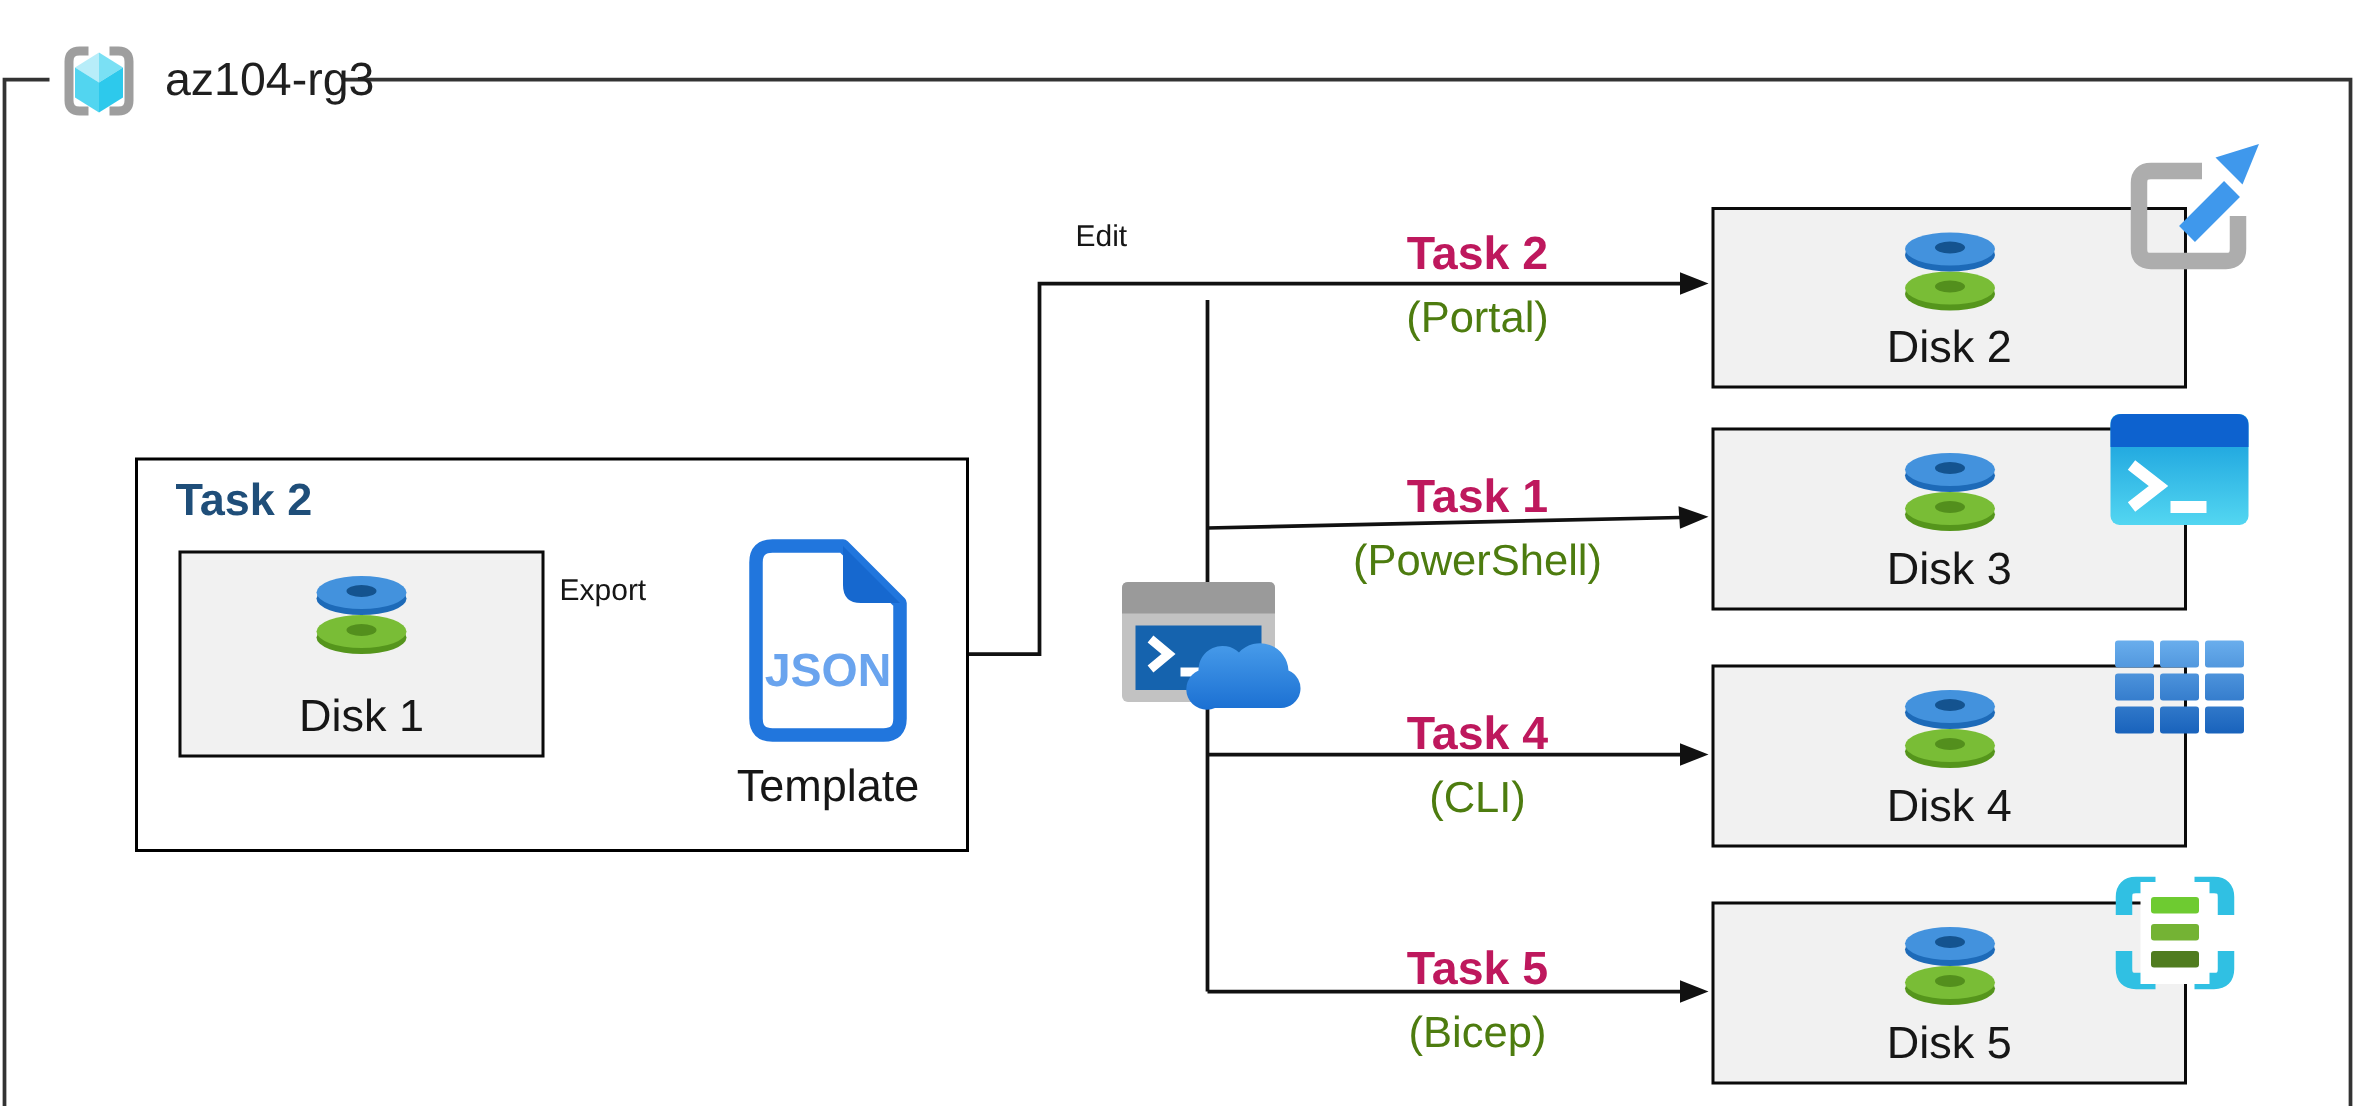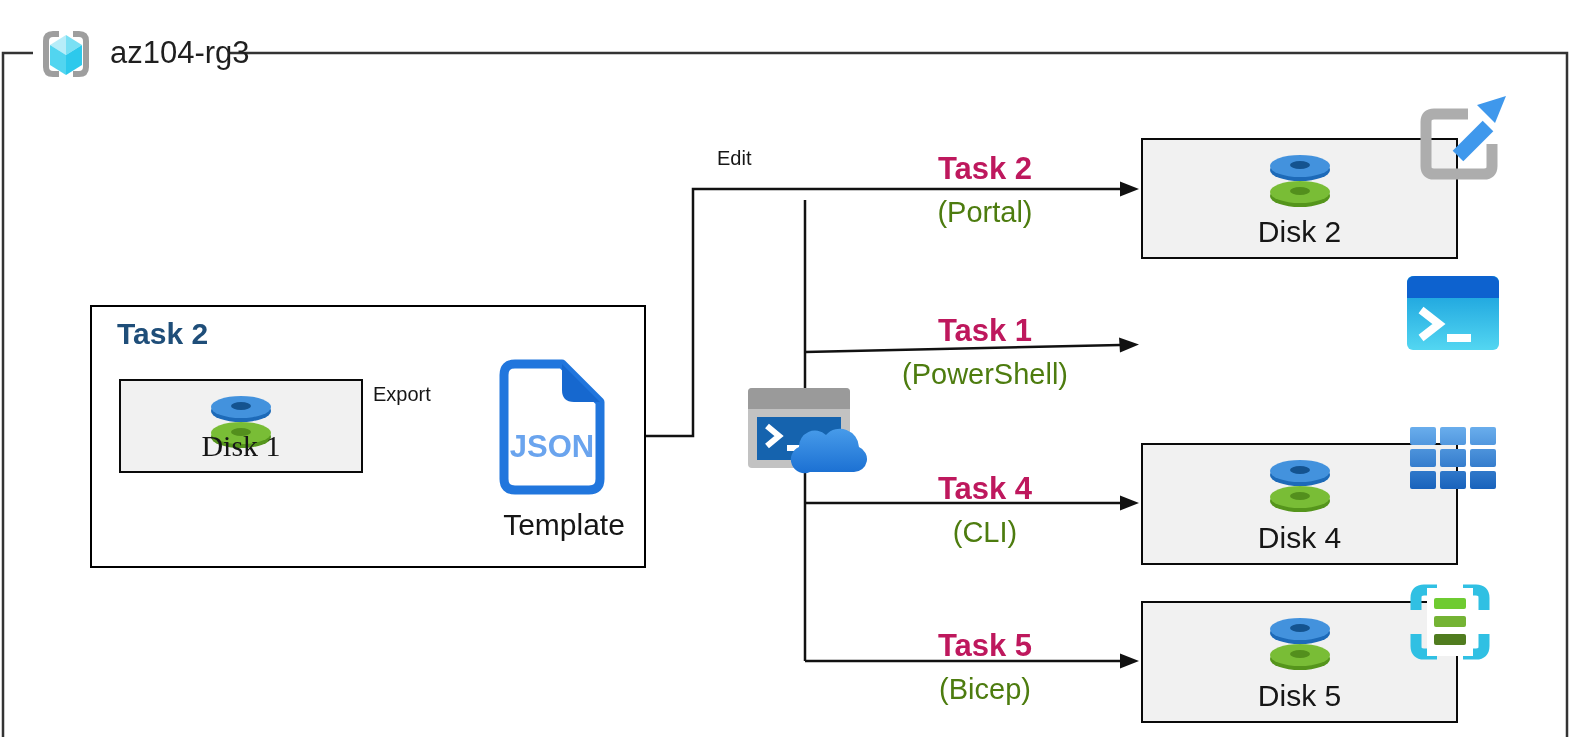--- a/index.html
+++ b/index.html
@@ -79,35 +79,35 @@
     <polygon points="14,19 30,9 30,29" fill="#b7edf9"></polygon>
     <polygon points="30,9 46,19 30,29" fill="#7ae0f4"></polygon>
     <polygon points="14,19 30,29 30,49 14,39" fill="#52d5f0"></polygon>
     <polygon points="30,29 46,19 46,39 30,49" fill="#2dc9ec"></polygon>
   </svg>
   <div class="abs rg-title" style="left:110px;top:13px">az104-rg3</div>
 
   <div class="abs task1-box" style="left:90px;top:283px;width:552px;height:259px;"></div>
   <div class="abs task1-title" style="left:117px;top:295px">Task 2</div>
 
-  <div class="abs disk-card" style="left:119px;top:357px;width:244px;height:94px;font-family:Liberation Serif, serif;">
+  <div class="abs disk-card" style="left:119px;top:345px;width:244px;height:138px;">
     <svg class="disk-svg" width="64" height="54" viewBox="0 0 64 54">
         <use href="#disk-icon"></use>
       </svg>
     <div class="disk-label">Disk 1</div>
   </div>
 
   <div class="abs plain-label" style="left:373px;top:361px">Export</div>
 
   <svg class="abs" style="left:492px;top:335px" width="120" height="140" viewBox="0 0 120 140">
     <path d="M70 7 H23 Q12 7 12 18 V122 Q12 133 23 133 H97 Q108 133 108 122 V45 Z" fill="#ffffff" stroke="#2176dd" stroke-width="9" stroke-linejoin="round"></path>
     <path d="M70 7 L108 45 H82 Q70 45 70 33 Z" fill="#1668cf"></path>
     <text x="60" y="100" text-anchor="middle" font-size="31" font-weight="bold" fill="#6aa4ee" font-family="Liberation Sans, sans-serif">JSON</text>
   </svg>
-  <div class="abs json-caption" style="left:484px;top:486px">Template</div>
+  <div class="abs json-caption" style="left:472px;top:486px">Template</div>
 
   <div class="abs plain-label" style="left:717px;top:125px">Edit</div>
 
   <svg class="abs" style="left:742px;top:364px" width="130" height="88" viewBox="0 0 130 88">
     <rect x="6" y="2" width="102" height="80" rx="4" fill="#c2c2c2"></rect>
     <path d="M6 23 V6 Q6 2 10 2 H104 Q108 2 108 6 V23 Z" fill="#9a9a9a"></path>
     <rect x="15" y="31" width="84" height="43" fill="#1563ae"></rect>
     <polyline points="25,40 37,50 25,60" fill="none" stroke="#fff" stroke-width="6"></polyline>
     <line x1="45" y1="62" x2="63" y2="62" stroke="#fff" stroke-width="6"></line>
     <path d="M68 86 H112 A13 13 0 0 0 117 61 A19 19 0 0 0 84 49 A16 16 0 0 0 57 61 A13 13 0 0 0 68 86 Z" fill="url(#cloudGrad)"></path>
@@ -130,20 +130,26 @@
     <div class="m">(Bicep)</div>
   </div>
 
   <div class="abs disk-card" style="left:1141px;top:116px;width:317px;height:121px;">
     <svg class="disk-svg" width="64" height="54" viewBox="0 0 64 54">
         <use href="#disk-icon"></use>
       </svg>
     <div class="disk-label">Disk 2</div>
   </div>
 
+  <div class="abs disk-card" style="left:1141px;top:263px;width:317px;height:122px;">
+    <svg class="disk-svg" width="64" height="54" viewBox="0 0 64 54">
+        <use href="#disk-icon"></use>
+      </svg>
+    <div class="disk-label">Disk 3</div>
+  </div>
 
   <div class="abs disk-card" style="left:1141px;top:421px;width:317px;height:122px;">
     <svg class="disk-svg" width="64" height="54" viewBox="0 0 64 54">
         <use href="#disk-icon"></use>
       </svg>
     <div class="disk-label">Disk 4</div>
   </div>
 
   <div class="abs disk-card" style="left:1141px;top:579px;width:317px;height:122px;padding-left:16px;">
     <svg class="disk-svg" width="64" height="54" viewBox="0 0 64 54">

